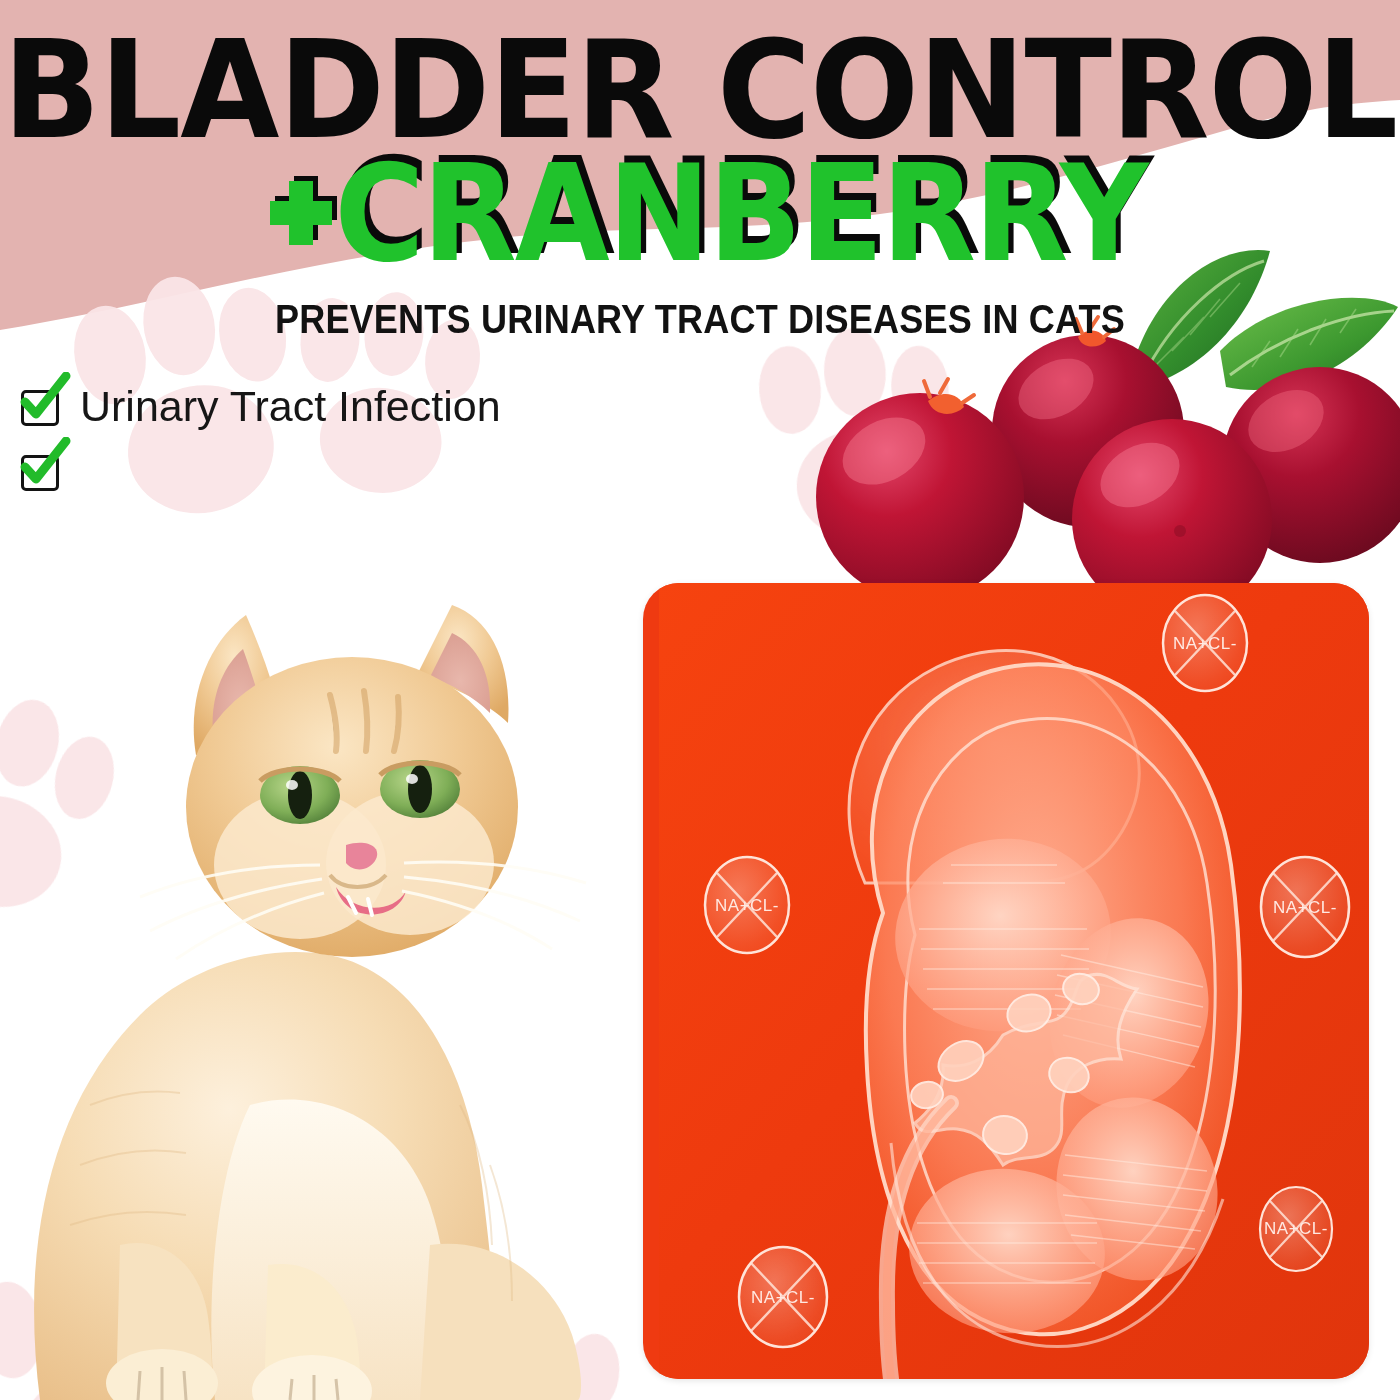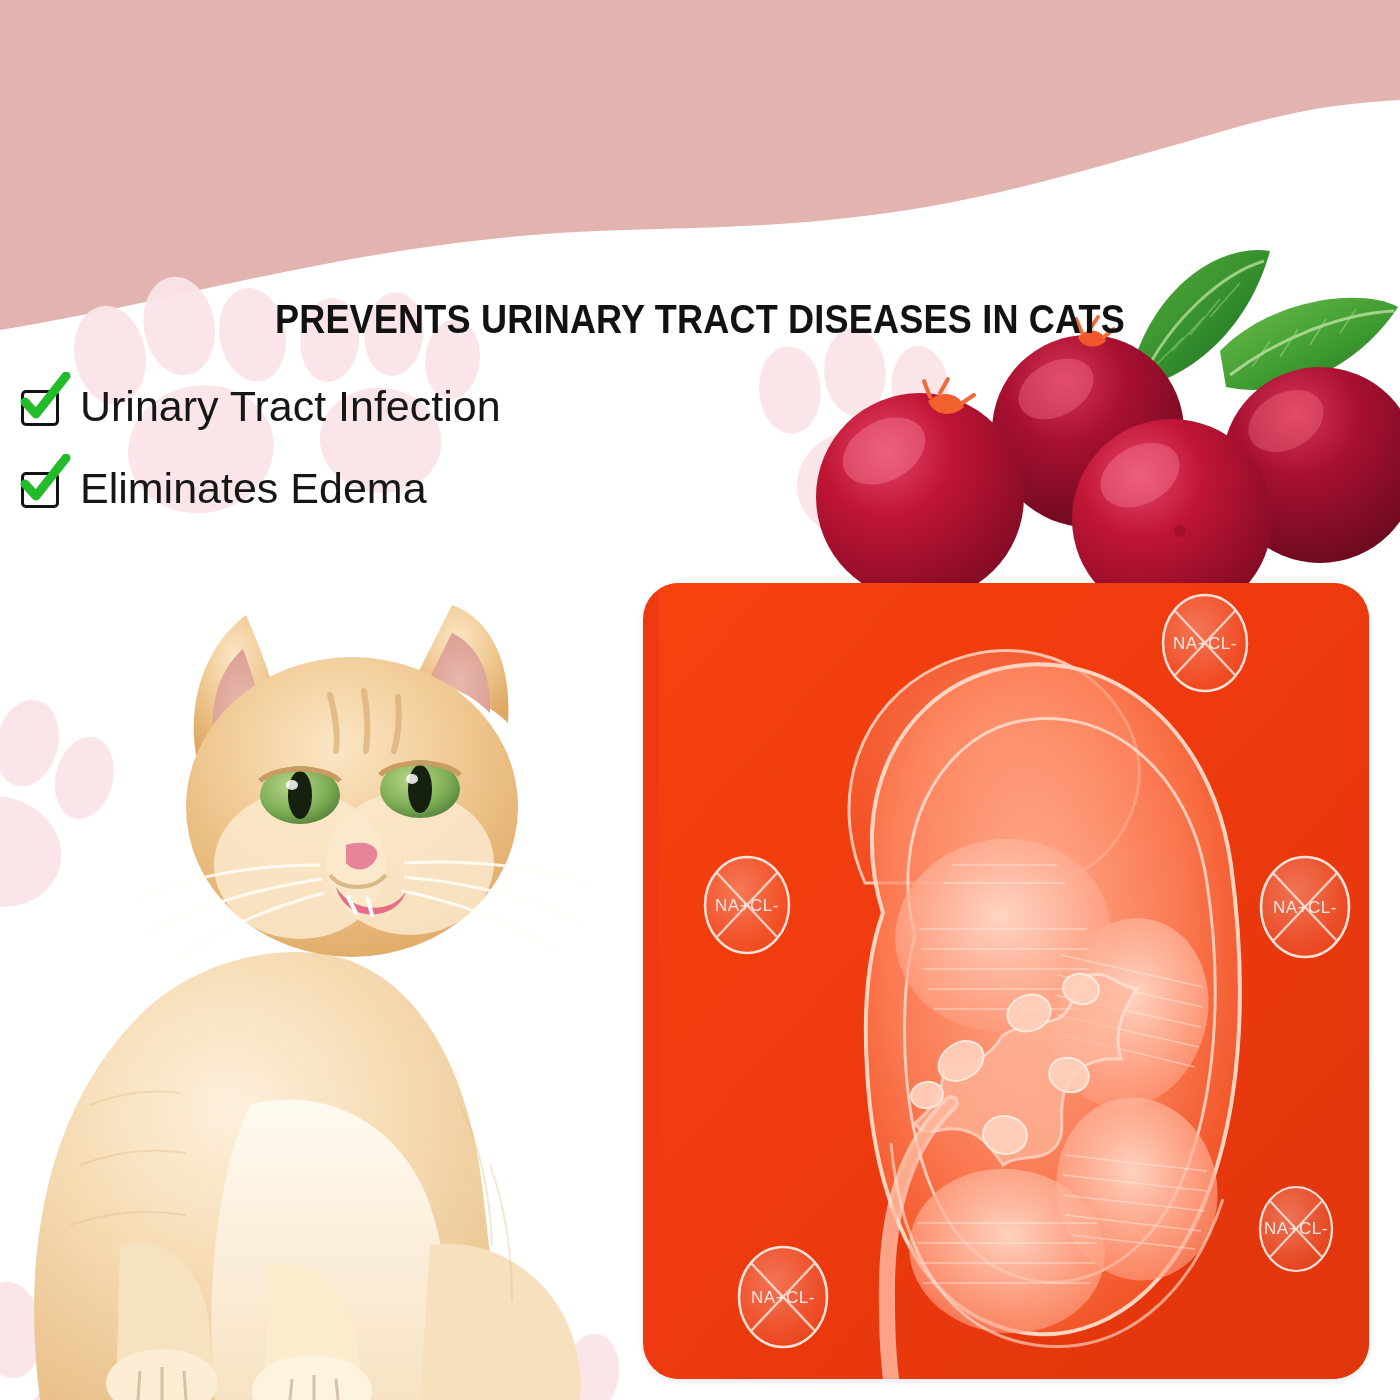--- a/index.html
+++ b/index.html
@@ -74,21 +74,21 @@
     color:#121212;
     transform:scaleX(0.88);
     transform-origin:center center;
     z-index:6;
     white-space:nowrap;
   }
 
   
   .benefits {
     position:absolute; left:18px; top:378px; z-index:7;
-    display:flex; flex-direction:column; gap:26px;
+    display:flex; flex-direction:column; gap:9px;
   }
   .benefit { display:flex; align-items:center; height:56px; }
   .checkbox {
     position:relative; width:46px; height:44px; flex:0 0 auto; margin-right:16px;
   }
   .checkbox .box {
     position:absolute; left:3px; top:6px; width:38px; height:36px;
     border:3px solid #131313; border-radius:5px; background:transparent;
   }
   .checkbox .tick { position:absolute; left:-2px; top:-12px; width:56px; height:56px; }
@@ -172,20 +172,32 @@
       </g>
 
       <g transform="translate(470,1350) rotate(8) scale(1.05)">
         <ellipse cx="0" cy="0" rx="28" ry="40"></ellipse>
         <ellipse cx="60" cy="-12" rx="28" ry="40"></ellipse>
         <ellipse cx="118" cy="6" rx="26" ry="38"></ellipse>
       </g>
     </g>
   </svg>
 
+  <div class="headline">
+    <div class="line1">BLADDER CONTROL</div>
+    <div class="line2wrap">
+      <div class="plus-mark">
+        <div class="sh-h"></div>
+          <div class="sh-v"></div>
+        <div class="bar-h"></div>
+          <div class="bar-v"></div>
+      </div>
+      <div class="cranberry-word">CRANBERRY</div>
+    </div>
+  </div>
 
   <div class="subtitle">PREVENTS URINARY TRACT DISEASES IN CATS</div>
 
   <div class="benefits">
 
     <div class="benefit">
       <span class="checkbox">
         <span class="box"></span>
         <svg class="tick" viewBox="0 0 56 56">
           <path d="M9,30 L20,42 L50,4" fill="none" stroke="#22bb2a" stroke-width="9" stroke-linecap="round" stroke-linejoin="round"></path>
@@ -196,21 +208,20 @@
 
 
 
     <div class="benefit">
       <span class="checkbox">
         <span class="box"></span>
         <svg class="tick" viewBox="0 0 56 56">
           <path d="M9,30 L20,42 L50,4" fill="none" stroke="#22bb2a" stroke-width="9" stroke-linecap="round" stroke-linejoin="round"></path>
         </svg>
       </span>
-      <span class="benefit-label">Eliminates Edema</span>
     </div>
 
   </div>
 
   <svg class="cat" viewBox="0 0 700 855">
     <defs>
       <radialGradient id="furBody" cx="0.42" cy="0.35" r="0.8">
         <stop offset="0%" stop-color="#fdf0dc"></stop>
         <stop offset="45%" stop-color="#f6dcb4"></stop>
         <stop offset="100%" stop-color="#e8bd86"></stop>

